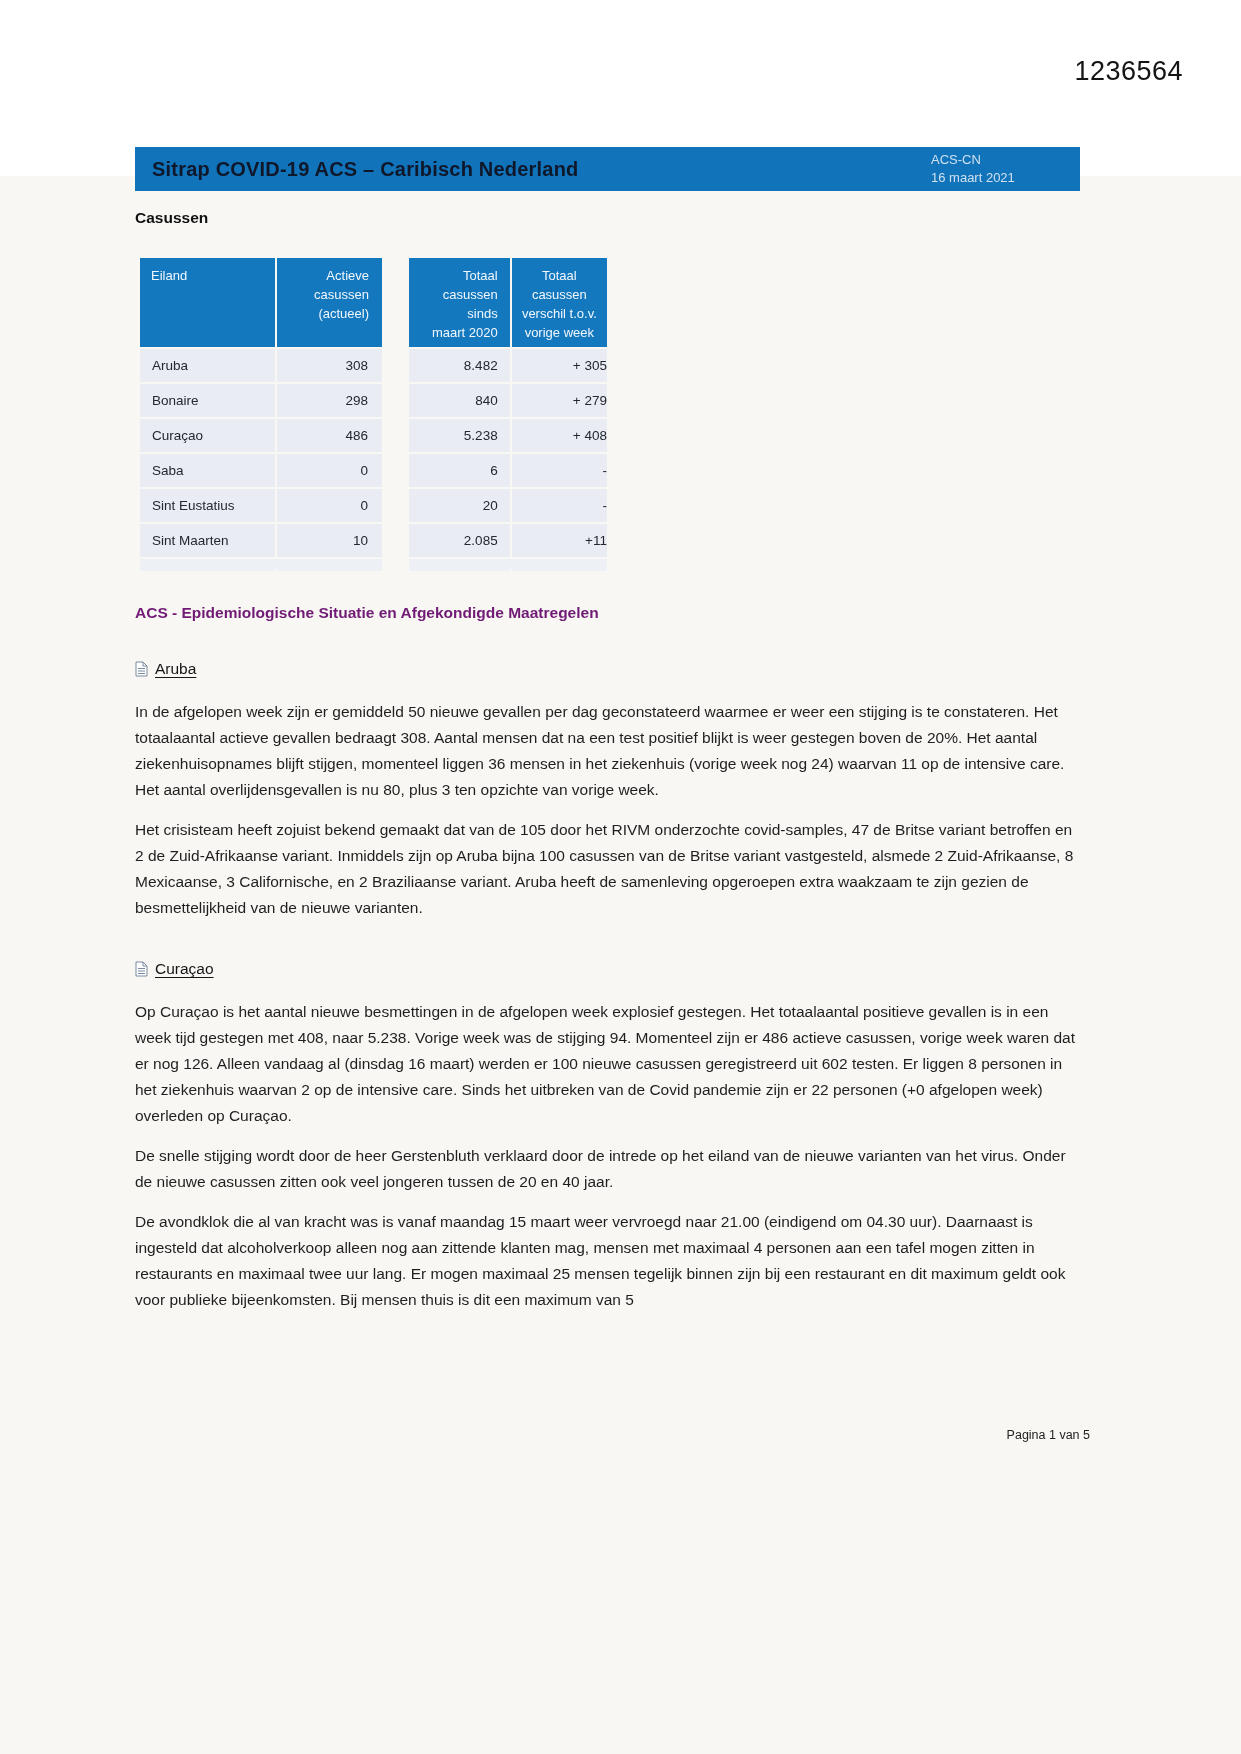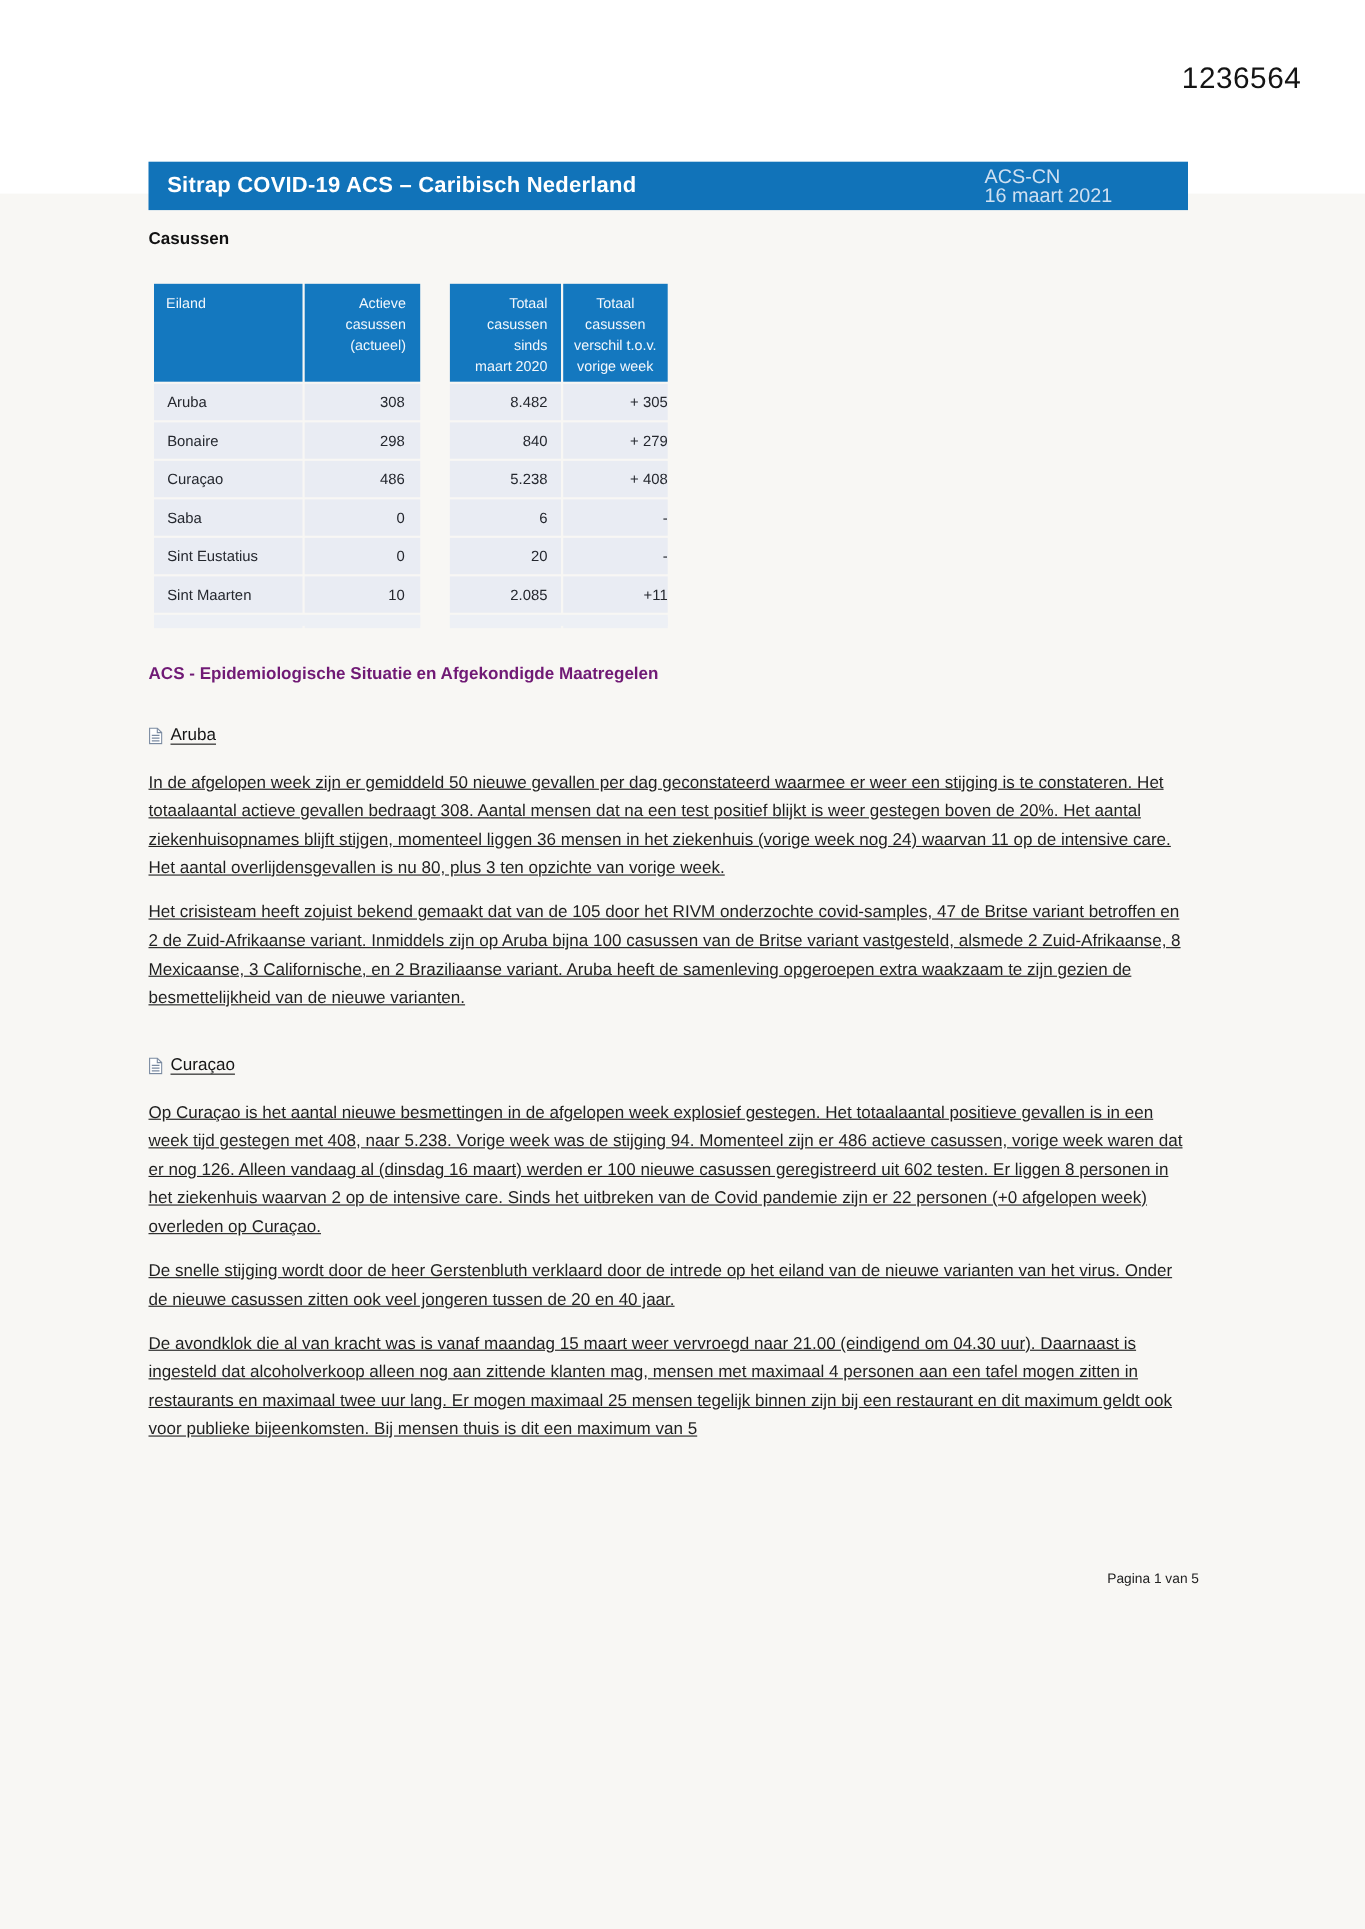--- a/index.html
+++ b/index.html
@@ -18,26 +18,26 @@
     position:absolute;top:56px;right:58px;
     font-size:27px;color:#141414;letter-spacing:0.5px;
   }
   
   .banner{
     position:absolute;left:135px;top:147px;width:945px;height:44px;
     background:#1173b9;
   }
   .banner-title{
     position:absolute;left:17px;top:50%;transform:translateY(-50%);
-    font-size:20px;font-weight:700;color:#ffffff;letter-spacing:0.2px;
+    font-size:20px;font-weight:700;color:#0f172a;letter-spacing:0.2px;
     white-space:nowrap;
   }
   .banner-meta{
-    position:absolute;left:760px;top:4px;
-    font-size:18px;line-height:18px;color:#cfe0f1;
+    position:absolute;left:796px;top:4px;
+    font-size:13px;line-height:18px;color:#cfe0f1;
   }
   
   .casussen-heading{
     position:absolute;left:135px;top:209px;
     font-size:15.5px;font-weight:700;color:#111111;
   }
   
   .ctable{position:absolute;top:258px;}
   .ctable-a{left:140px;width:242px;}
   .ctable-b{left:409px;width:198px;}
@@ -73,21 +73,21 @@
   }
   .island-heading{
     display:flex;align-items:center;gap:7px;margin:33px 0 0 0;
   }
   .island-heading.second{margin-top:35px;}
   .island-label{
     font-size:15.5px;color:#161616;text-decoration:underline;
     text-underline-offset:3px;
   }
   .doc-icon-svg{display:block;}
-  .content p{margin:14px 0 0 0;text-decoration:underline;}
+  .content p{margin:14px 0 0 0;}
   .content p.first-after-heading{margin-top:17px;}
   a.cdc-link{color:#3d7ebf;text-decoration:underline;text-underline-offset:2px;cursor:pointer;}
   
   .page-footer{
     position:absolute;top:1428px;right:151px;
     font-size:12.5px;color:#222222;
   }
 </style>
 </head>
 <body>

